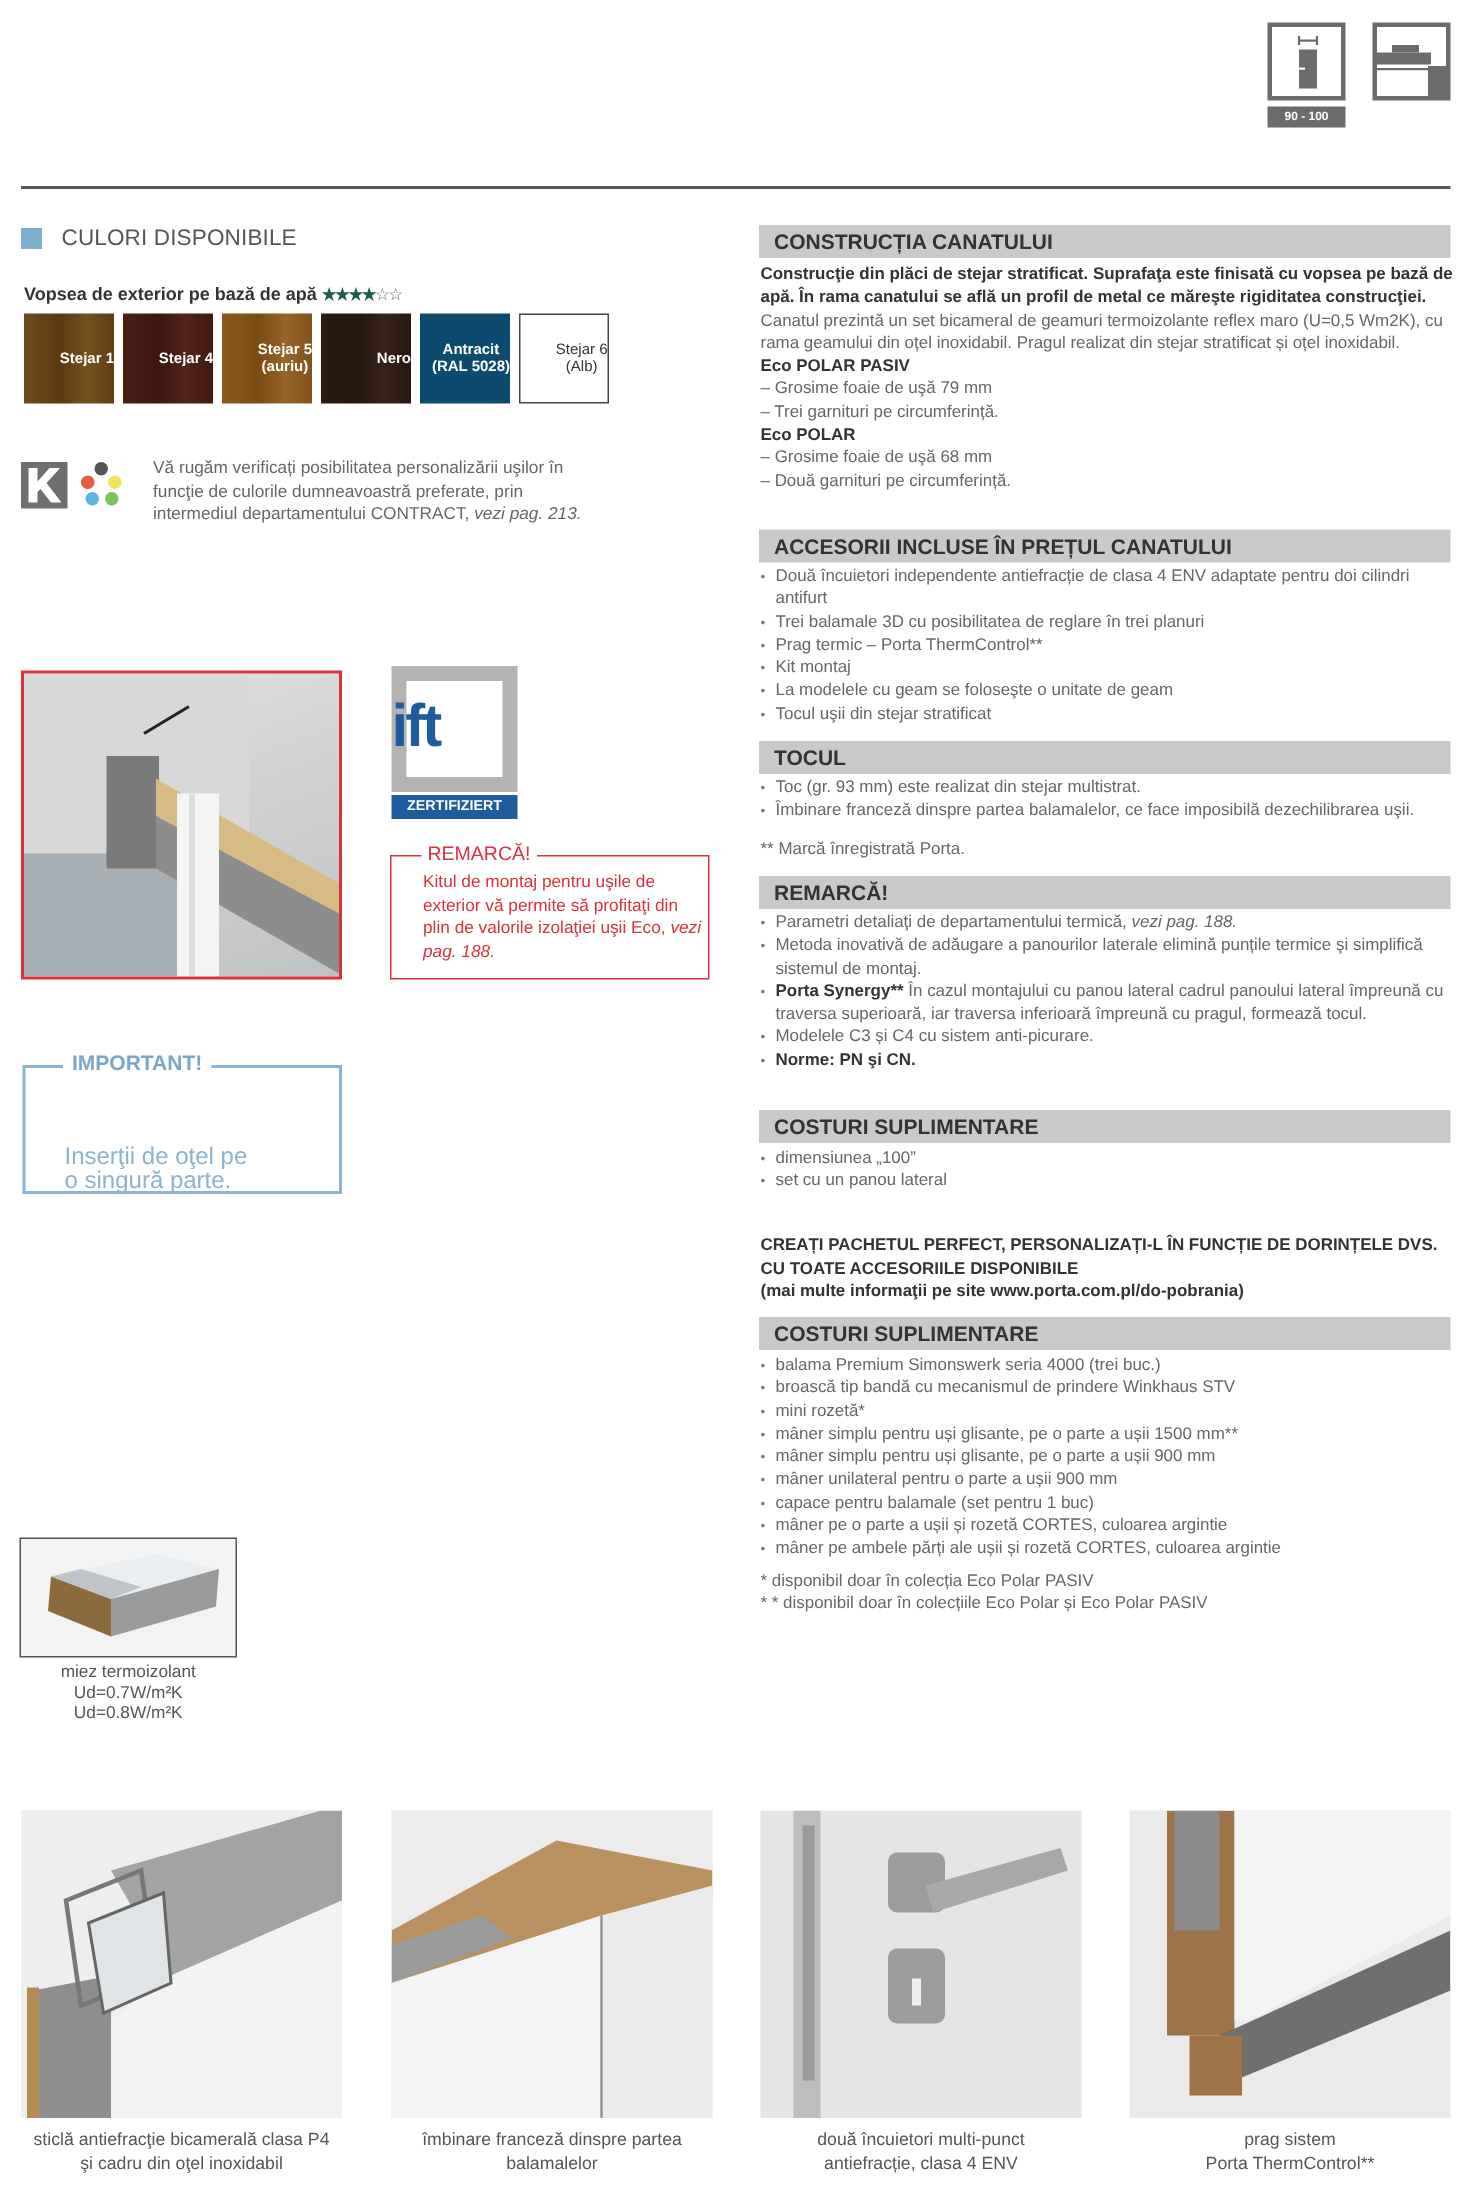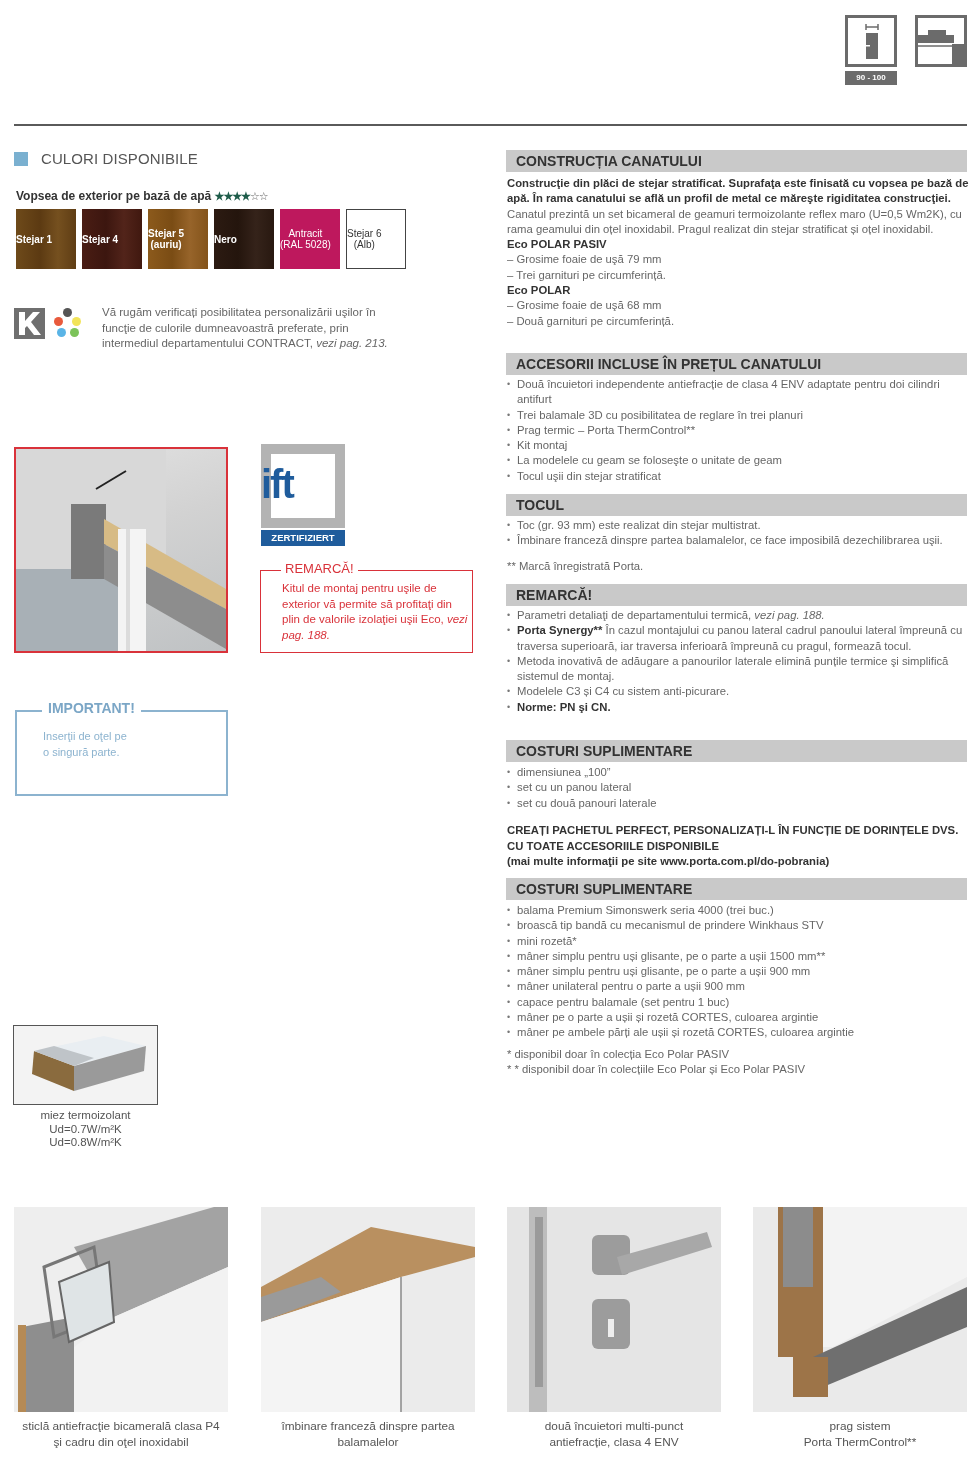--- a/index.html
+++ b/index.html
@@ -8,33 +8,33 @@
 
 .ico-box{position:absolute;border:3px solid #6b6b6b;background:#fff}
 .size-badge{position:absolute;left:845px;top:71px;width:52px;height:14px;background:#6b6b6b;color:#fff;font-size:8px;font-weight:bold;text-align:center;line-height:14px}
 .rule{position:absolute;left:14px;top:124px;width:953px;height:2px;background:#5a5a5a}
 
 .sec-square{position:absolute;left:14px;top:152px;width:14px;height:14px;background:#7ab0d0}
 .sec-title{position:absolute;left:41px;top:151px;font-size:15px;color:#555;letter-spacing:0.1px}
 .paint-title{position:absolute;left:16px;top:189px;font-size:12px;font-weight:bold;color:#333}
 .stars{color:#1e5c4a;font-size:11px;letter-spacing:-1px}
 .swatches{position:absolute;left:16px;top:209px;display:flex;gap:6px}
-.swatch{width:60px;height:60px;display:flex;align-items:center;justify-content:flex-start;text-align:center;font-size:10px;font-weight:bold;line-height:11px;color:#fff}
+.swatch{width:60px;height:60px;display:flex;align-items:center;justify-content:flex-end;text-align:center;font-size:10px;font-weight:bold;line-height:11px;color:#fff}
 .k-logo{position:absolute;left:14px;top:308px;width:31px;height:31px;background:#6f6f6f}
 .dot{position:absolute;width:9px;height:9px;border-radius:50%}
 .info-text{position:absolute;left:102px;top:305px;width:300px;font-size:11.5px;line-height:15.5px;color:#666}
 .photo{position:absolute;overflow:hidden}
 .frame-red{border:2px solid #d9323a}
 .ift{position:absolute;left:261px;top:444px;width:84px;height:102px}
 .remarca-box{position:absolute;left:260px;top:570px;width:213px;height:83px;border:1.5px solid #d9323a}
 .remarca-label{position:absolute;left:281px;top:561px;background:#fff;padding:0 4px;color:#d9323a;font-size:13px}
 .remarca-text{position:absolute;left:282px;top:581px;width:190px;color:#d9323a;font-size:11.5px;line-height:15.5px}
 .imp-box{position:absolute;left:15px;top:710px;width:213px;height:86px;border:2px solid #8cb3cf}
 .imp-label{position:absolute;left:42px;top:701px;background:#fff;padding:0 6px;color:#7ba6c6;font-size:14px;font-weight:bold}
-.imp-text{position:absolute;left:43px;top:728px;color:#8cb3cf;font-size:11px;line-height:16px}
+.imp-text{position:absolute;left:43px;top:764px;color:#8cb3cf;font-size:16px;line-height:16px}
 .core-img{position:absolute;left:13px;top:1025px;width:145px;height:80px;border:1.5px solid #555;background:#f3f3f3;overflow:hidden}
 .core-cap{position:absolute;left:13px;top:1109px;width:145px;text-align:center;font-size:11.5px;line-height:13.5px;color:#555}
 .hdr{position:absolute;left:506px;width:461px;height:22px;background:#c9c9c9;color:#333;font-weight:bold;font-size:14px;line-height:22px;padding-left:10px}
 .blk{position:absolute;left:507px;width:462px;font-size:11.3px;line-height:15.3px;color:#666}
 .blk b{color:#333}
 .bul{list-style:none}
 .bul li{position:relative;padding-left:10px}
 .bul li::before{content:"•";position:absolute;left:0;color:#777;font-size:9px}
 .cta{position:absolute;left:507px;top:823px;width:462px;font-weight:bold;color:#333;font-size:11.3px;line-height:15.5px}
 
@@ -76,21 +76,21 @@
     </div>
   <div class="swatch" style="background:linear-gradient(90deg,#4a1d14,#3c160f 40%,#52241a 70%,#40180f)">
       <span>Stejar 4</span>
     </div>
   <div class="swatch" style="background:linear-gradient(90deg,#8c5a1c,#7a4c14 40%,#97642a 70%,#83531a)">
       <span><span>Stejar 5</span><br><span>(auriu)</span></span>
     </div>
   <div class="swatch" style="background:linear-gradient(90deg,#2c1b12,#24150d 40%,#35231a 70%,#281810)">
       <span>Nero</span>
     </div>
-  <div class="swatch" style="background:#be185d;font-weight:normal">
+  <div class="swatch" style="background:#0c4a6e;font-weight:bold">
       <span><span>Antracit</span><br><span>(RAL 5028)</span></span>
     </div>
   <div class="swatch" style="background:#fff;border:1.5px solid #444;color:#333;font-weight:normal">
       <span><span>Stejar 6</span><br><span>(Alb)</span></span>
     </div>
 </div>
 
 <div class="k-logo">
   <svg width="31" height="31" viewBox="0 0 31 31">
       <path d="M5 4h6v9l8-9h7l-9 10 10 13h-7l-7-9-2 2v7H5z" fill="#fff"></path>
@@ -169,31 +169,30 @@
 <div class="hdr" style="top:494px">TOCUL</div>
 <ul class="blk bul" style="top:518px">
   <li>Toc (gr. 93 mm) este realizat din stejar multistrat.</li>
   <li>Îmbinare franceză dinspre partea balamalelor, ce face imposibilă dezechilibrarea uşii.</li>
 </ul>
 <div class="blk" style="top:559px">** Marcă înregistrată Porta.</div>
 
 <div class="hdr" style="top:584px">REMARCĂ!</div>
 <ul class="blk bul" style="top:608px">
   <li><span>Parametri detaliaţi de departamentului termică, </span><i>vezi pag. 188.</i></li>
+  <li>Metoda inovativă de adăugare a panourilor laterale elimină punțile termice şi simplifică sistemul de montaj.</li>
   <li><b>Porta Synergy**</b><span> În cazul montajului cu panou lateral cadrul panoului lateral împreună cu traversa superioară, iar traversa inferioară împreună cu pragul, formează tocul.</span></li>
-  <li>Metoda inovativă de adăugare a panourilor laterale elimină punțile termice şi simplifică sistemul de montaj.</li>
   <li>Modelele C3 și C4 cu sistem anti-picurare.</li>
   <li><b>Norme: PN şi CN.</b></li>
 </ul>
 
 <div class="hdr" style="top:740px">COSTURI SUPLIMENTARE</div>
 <ul class="blk bul" style="top:765px">
   <li>dimensiunea „100”</li>
   <li>set cu un panou lateral</li>
-  <li>set cu două panouri laterale</li>
 </ul>
 
 <div class="cta">
   <div>CREAȚI PACHETUL PERFECT, PERSONALIZAȚI-L ÎN FUNCȚIE DE DORINȚELE DVS.</div>
   <div>CU TOATE ACCESORIILE DISPONIBILE</div>
   <div>(mai multe informaţii pe site www.porta.com.pl/do-pobrania)</div>
 </div>
 
 <div class="hdr" style="top:878px">COSTURI SUPLIMENTARE</div>
 <ul class="blk bul" style="top:903px">

